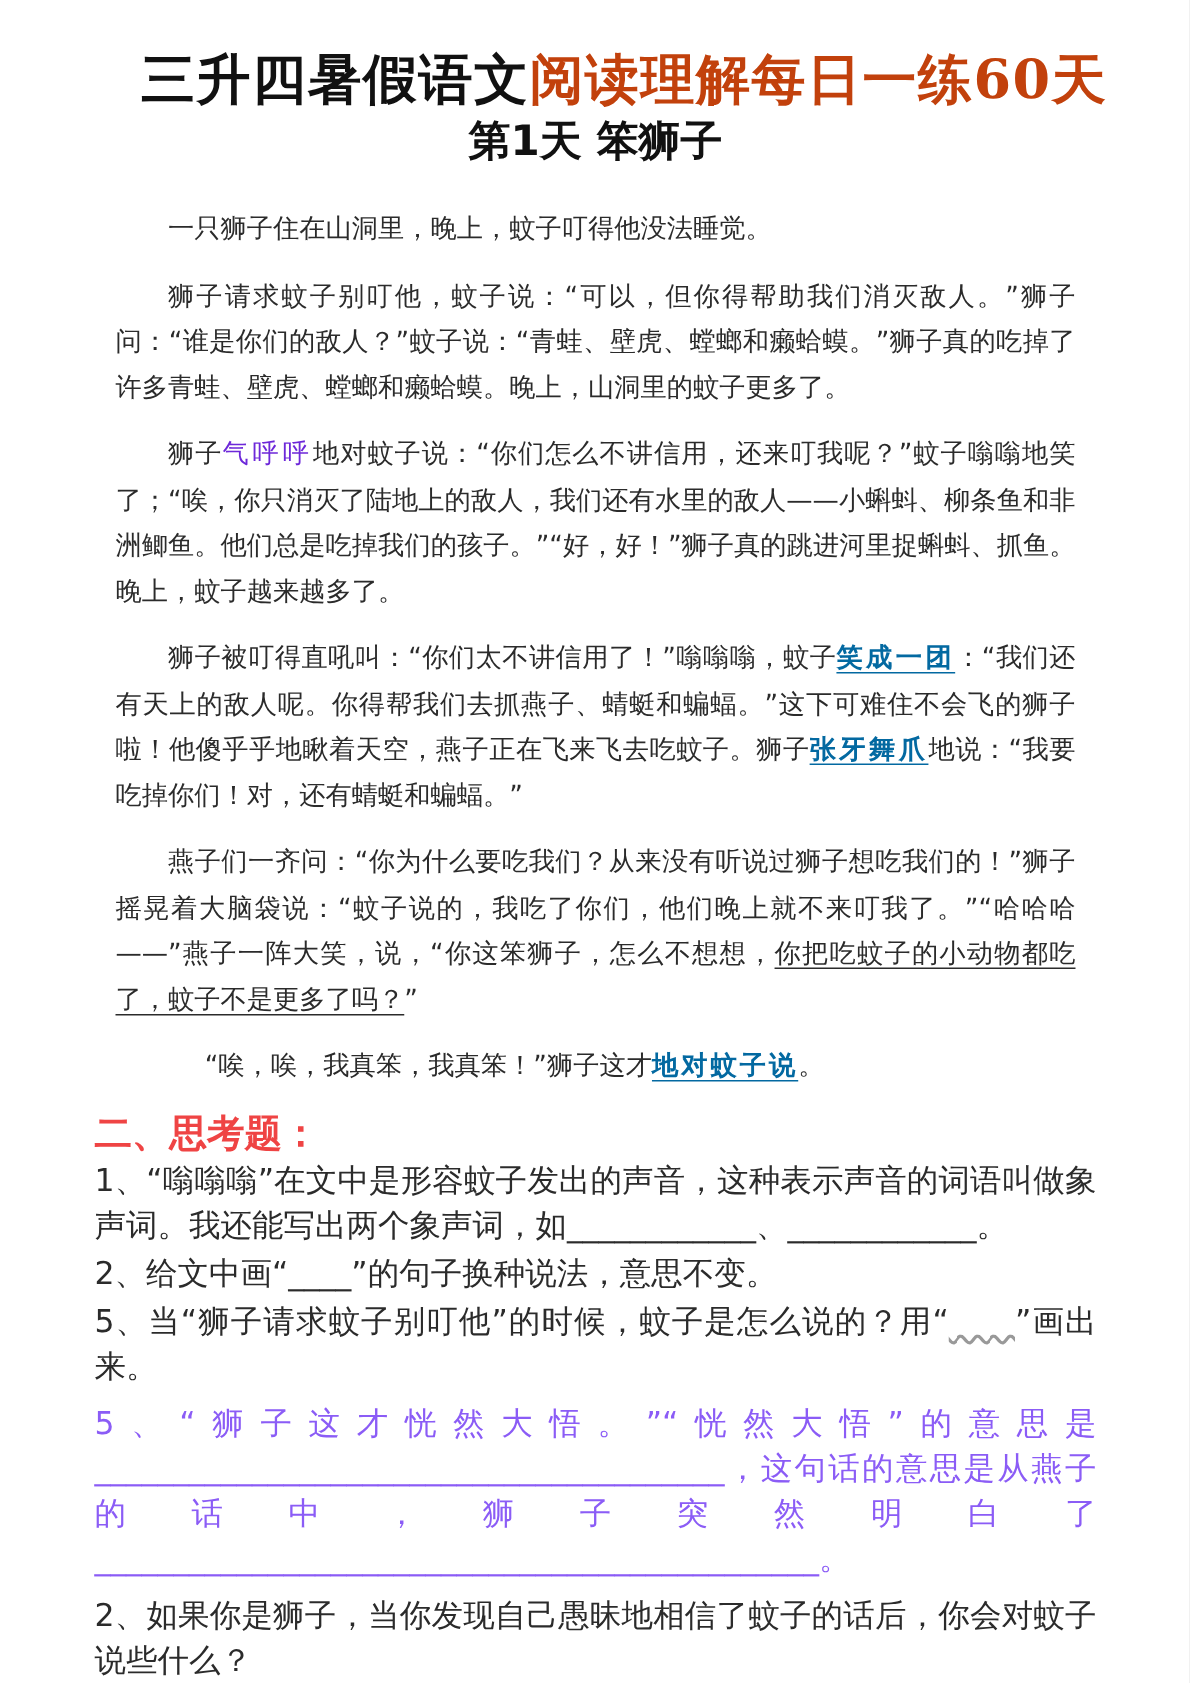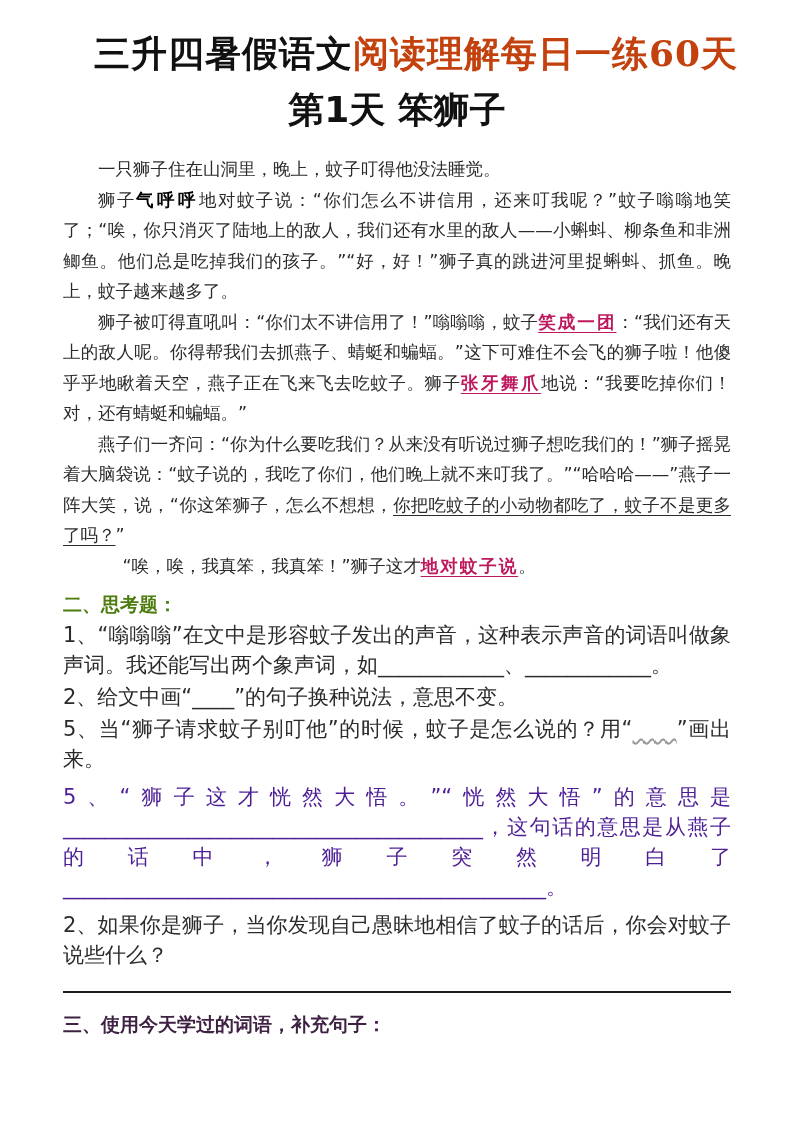--- a/index.html
+++ b/index.html
@@ -8,58 +8,59 @@
     box-sizing:border-box;padding:30px 62px 0 63px;overflow:hidden;
     font-family:"DejaVu Sans",sans-serif;color:#2b2b2b;
   }
   .title{
     text-align:center;font-family:"DejaVu Serif",serif;font-weight:bold;
     font-size:36px;line-height:46px;letter-spacing:1px;white-space:nowrap;
   }
   .title .t-black{color:#111111;margin-left:31px;}
   .title .t-red{color:#c2410c;}
   .subtitle{
-    text-align:center;font-weight:bold;font-size:36px;color:#111111;
-    margin-top:16px;line-height:36px;
+    text-align:center;font-weight:bold;font-size:28px;color:#111111;
+    line-height:36px;
   }
   .story{margin-top:26px;font-size:17.5px;line-height:30.5px;text-align:justify;}
-  .story p{margin:0;}
+  .story p{margin:14px;}
   .story p.indent2{text-indent:2em;}
   .story p.indent3{text-indent:3.4em;}
-  .em-light{color:#000000;letter-spacing:2px;font-weight:bold;}
+  .em-light{color:#6d28d9;letter-spacing:2px;}
   .em-underline{
-    color:#be185d;font-weight:bold;letter-spacing:2px;
+    color:#0369a1;font-weight:bold;letter-spacing:2px;
     text-decoration:underline;text-underline-offset:4px;
   }
   .underline{text-decoration:underline;text-underline-offset:4px;}
   .wavy{
     text-decoration-line:underline;text-decoration-style:wavy;
     text-decoration-color:#999;text-underline-offset:2px;
   }
-  .sec2-heading{font-size:19px;font-weight:bold;color:#4d7c0f;margin-top:8px;line-height:30px;}
+  .sec2-heading{font-size:25px;font-weight:bold;color:#ef4444;margin-top:8px;line-height:30px;}
   .questions{font-size:21px;line-height:30px;}
   .questions p{margin:0;padding:1px 0;text-align:justify;}
   .questions p.gap{margin-top:6px;}
-  .q-purple{color:#4c1d95;}
+  .q-purple{color:#8b5cf6;}
   .divider{border:none;border-top:2px solid #1c1c1c;margin:20px 0 0 0;}
   .sec3-heading{font-size:19px;font-weight:bold;color:#3f2144;margin-top:16px;line-height:30px;}
 </style>
 </head>
 <body>
 
 <div class="page">
 
   <div class="title">
     <span class="t-black">三升四暑假语文</span><span class="t-red">阅读理解每日一练60天</span>
   </div>
 
   <div class="subtitle">第1天 笨狮子</div>
 
   <div class="story">
       <p class="indent2"><span>一只狮子住在山洞里，晚上，蚊子叮得他没法睡觉。</span></p>
+      <p class="indent2"><span>狮子请求蚊子别叮他，蚊子说：“可以，但你得帮助我们消灭敌人。”狮子问：“谁是你们的敌人？”蚊子说：“青蛙、壁虎、螳螂和癞蛤蟆。”狮子真的吃掉了许多青蛙、壁虎、螳螂和癞蛤蟆。晚上，山洞里的蚊子更多了。</span></p>
       <p class="indent2"><span>狮子</span><span class="em-light">气呼呼</span><span>地对蚊子说：“你们怎么不讲信用，还来叮我呢？”蚊子嗡嗡地笑了；“唉，你只消灭了陆地上的敌人，我们还有水里的敌人——小蝌蚪、柳条鱼和非洲鲫鱼。他们总是吃掉我们的孩子。”“好，好！”狮子真的跳进河里捉蝌蚪、抓鱼。晚上，蚊子越来越多了。</span></p>
       <p class="indent2"><span>狮子被叮得直吼叫：“你们太不讲信用了！”嗡嗡嗡，蚊子</span><span class="em-underline">笑成一团</span><span>：“我们还有天上的敌人呢。你得帮我们去抓燕子、蜻蜓和蝙蝠。”这下可难住不会飞的狮子啦！他傻乎乎地瞅着天空，燕子正在飞来飞去吃蚊子。狮子</span><span class="em-underline">张牙舞爪</span><span>地说：“我要吃掉你们！对，还有蜻蜓和蝙蝠。”</span></p>
       <p class="indent2"><span>燕子们一齐问：“你为什么要吃我们？从来没有听说过狮子想吃我们的！”狮子摇晃着大脑袋说：“蚊子说的，我吃了你们，他们晚上就不来叮我了。”“哈哈哈——”燕子一阵大笑，说，“你这笨狮子，怎么不想想，</span><span class="underline">你把吃蚊子的小动物都吃了，蚊子不是更多了吗？</span><span>”</span></p>
       <p class="indent3"><span>“唉，唉，我真笨，我真笨！”狮子这才</span><span class="em-underline">地对蚊子说</span><span>。</span></p>
     </div>
 
   <div class="sec2-heading">二、思考题：</div>
 
   <div class="questions">
       <p><span>1、“嗡嗡嗡”在文中是形容蚊子发出的声音，这种表示声音的词语叫做象声词。我还能写出两个象声词，如____________、____________。</span></p>

